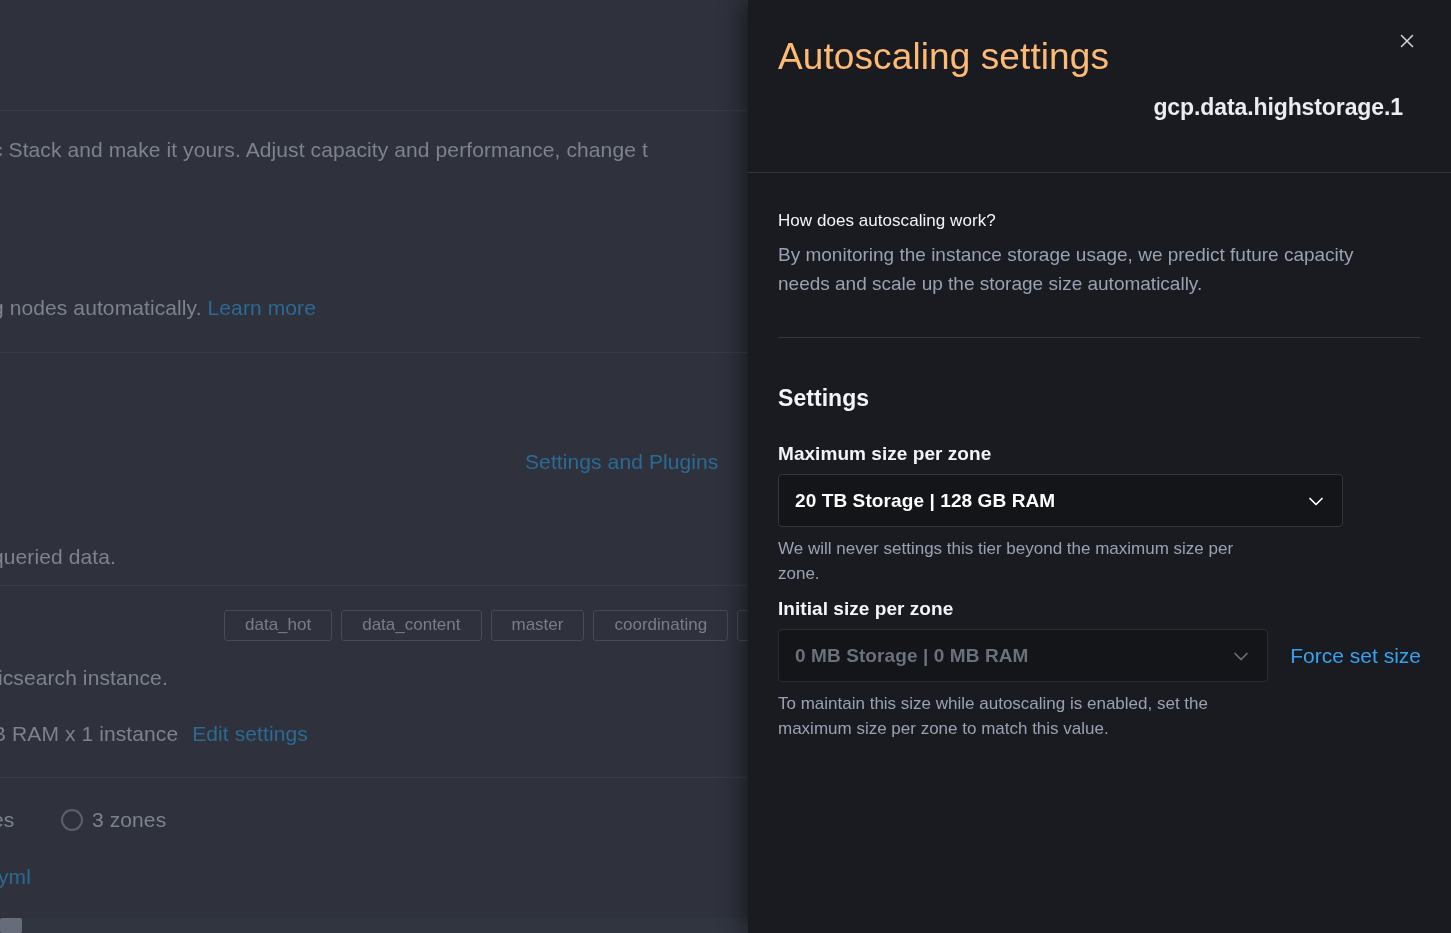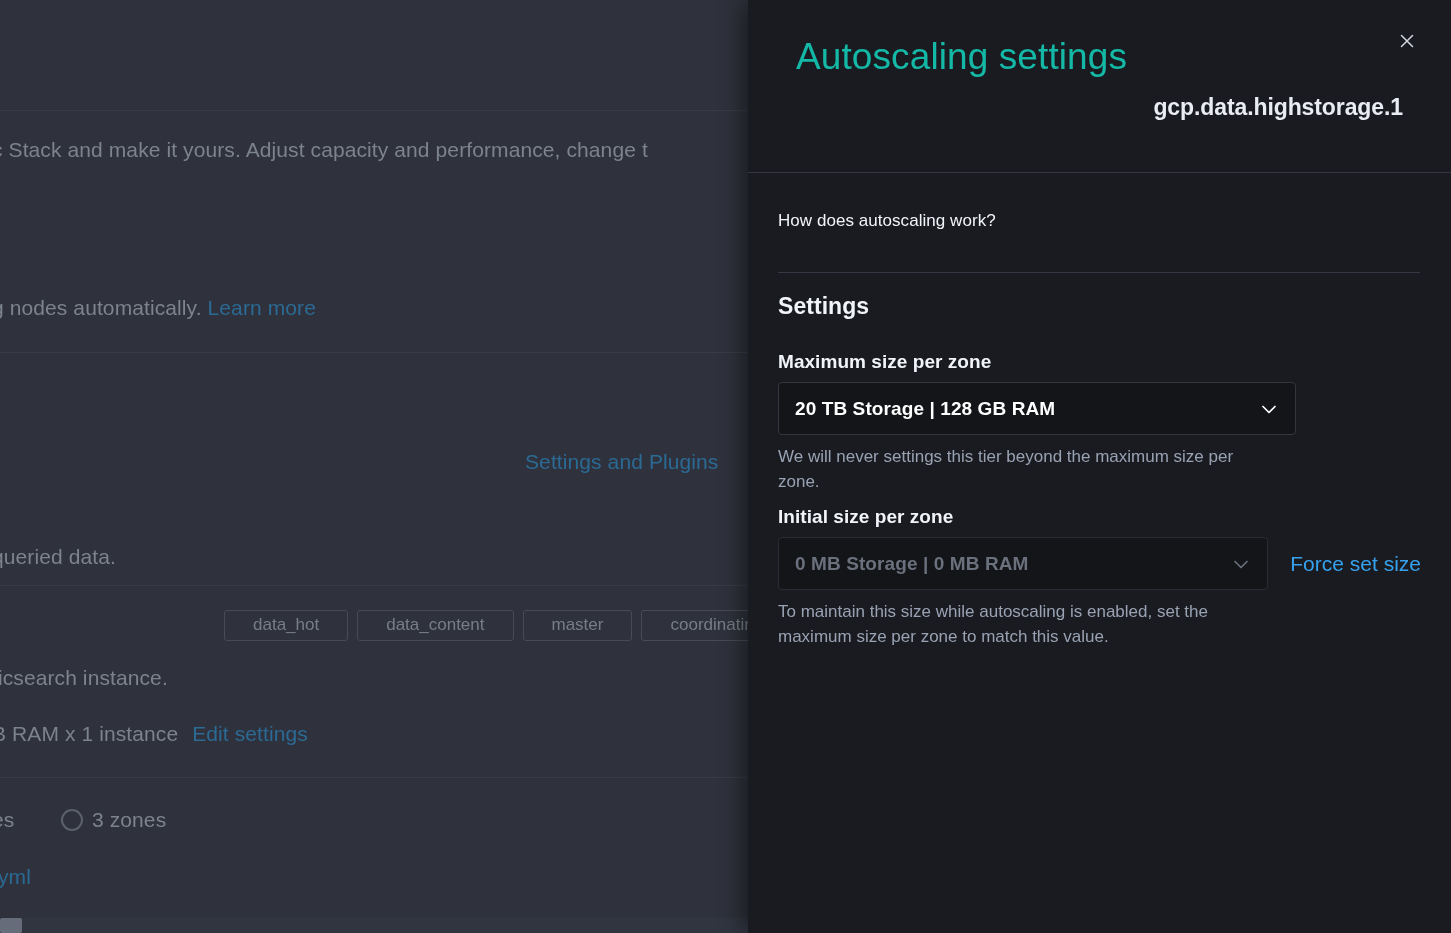--- a/index.html
+++ b/index.html
@@ -75,21 +75,21 @@
     display: flex;
     gap: 9px;
     white-space: nowrap;
   }
 
   .bg-badge {
     border: 1px solid #474b57;
     border-radius: 3px;
     color: #777d89;
     font-size: 17px;
-    padding: 4px 28px 5px;
+    padding: 4px 20px 5px;
     line-height: 20px;
     background: transparent;
     text-align: right;
   }
 
   .bg-radio {
     position: absolute;
     width: 22px; height: 22px;
     border: 2px solid #5b606c;
     border-radius: 50%;
@@ -123,26 +123,25 @@
   }
 
   .flyout-header {
     position: relative;
     padding: 34px 48px 0 30px;
     height: 173px;
     border-bottom: 1px solid #343741;
   }
 
   .flyout-title {
-    color: #14b8a6;
+    color: #fdba74;
     font-size: 37px;
     font-weight: 400;
     line-height: 46px;
     letter-spacing: 0.1px;
-    margin-left: 18px;
   }
 
   .flyout-subtitle {
     color: #e9edf3;
     font-size: 23px;
     font-weight: bold;
     margin-top: 14px;
     letter-spacing: -0.1px;
     text-align: right;
   }
@@ -185,21 +184,21 @@
     height: 1px;
     background: #343741;
     margin: 39px 0 0 0;
     width: 642px;
   }
 
   .h-settings {
     color: #f1f4f9;
     font-size: 23px;
     font-weight: bold;
-    margin-top: 20px;
+    margin-top: 47px;
     letter-spacing: 0.05px;
   }
 
   .field-group { margin-top: 31px; }
   .field-group.tight { margin-top: 12px; }
 
   .field-label {
     color: #f1f4f9;
     font-size: 19px;
     font-weight: bold;
@@ -209,21 +208,21 @@
 
   .field-row {
     display: flex;
     align-items: center;
     gap: 22px;
     margin-top: 9px;
   }
 
   .select-box {
     position: relative;
-    width: 518px;
+    width: 565px;
     height: 53px;
     background: #141519;
     border: 1px solid #34363d;
     border-radius: 4px;
     display: flex;
     align-items: center;
     padding: 0 16px;
     cursor: pointer;
   }
 
@@ -335,20 +334,21 @@
           <svg width="20" height="20" viewBox="0 0 20 20" fill="none" stroke="currentColor" stroke-width="1.5" stroke-linecap="round">
             <path d="M4.5 4.5 L15.5 15.5 M15.5 4.5 L4.5 15.5"></path>
           </svg>
         </span>
       </button>
     </div>
 
     <div class="flyout-body">
 
       <div class="h-question">How does autoscaling work?</div>
+      <div class="p-answer">By monitoring the instance storage usage, we predict future capacity needs and scale up the storage size automatically.</div>
 
       <div class="section-divider"></div>
 
       <div class="h-settings">Settings</div>
 
       <div class="field-group">
         <div class="field-label">Maximum size per zone</div>
 
         <div class="field-row">
           <div class="select-box">

